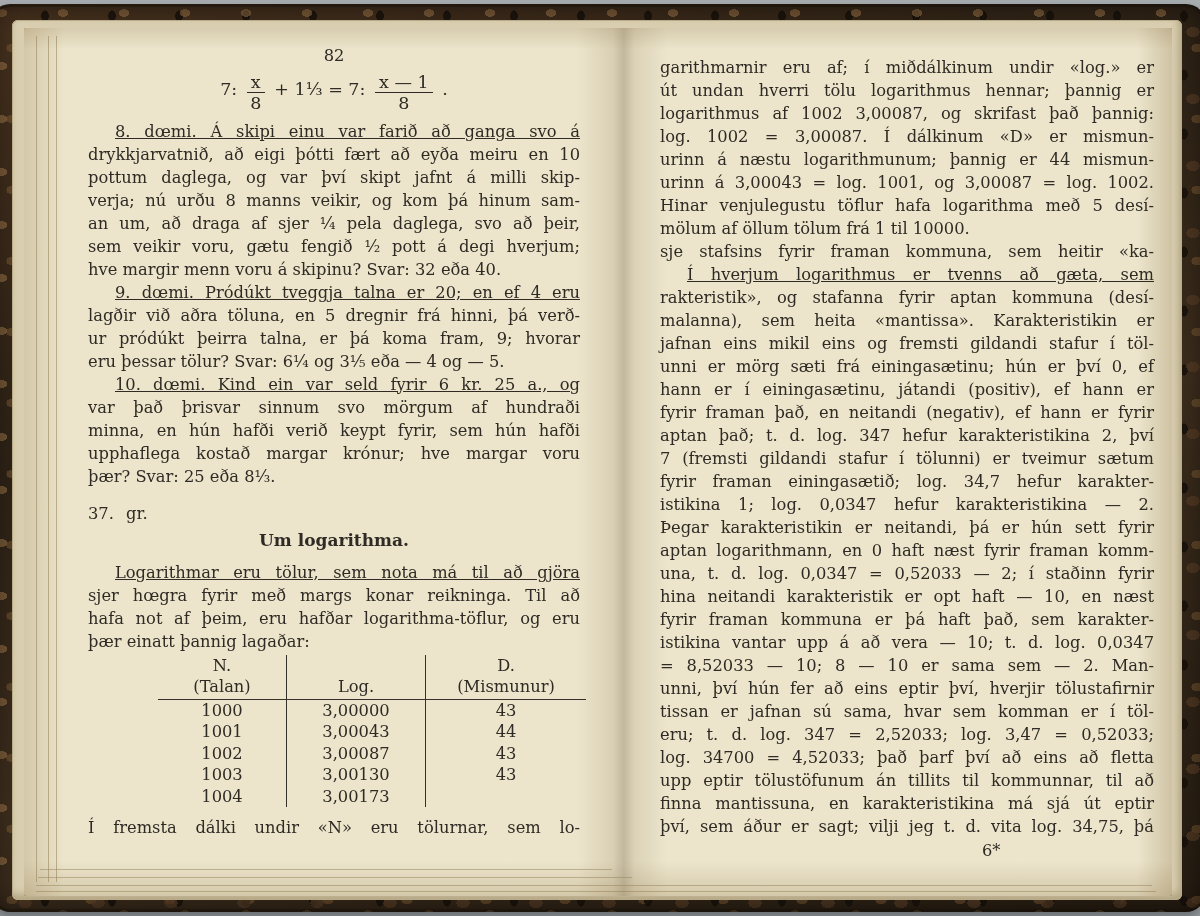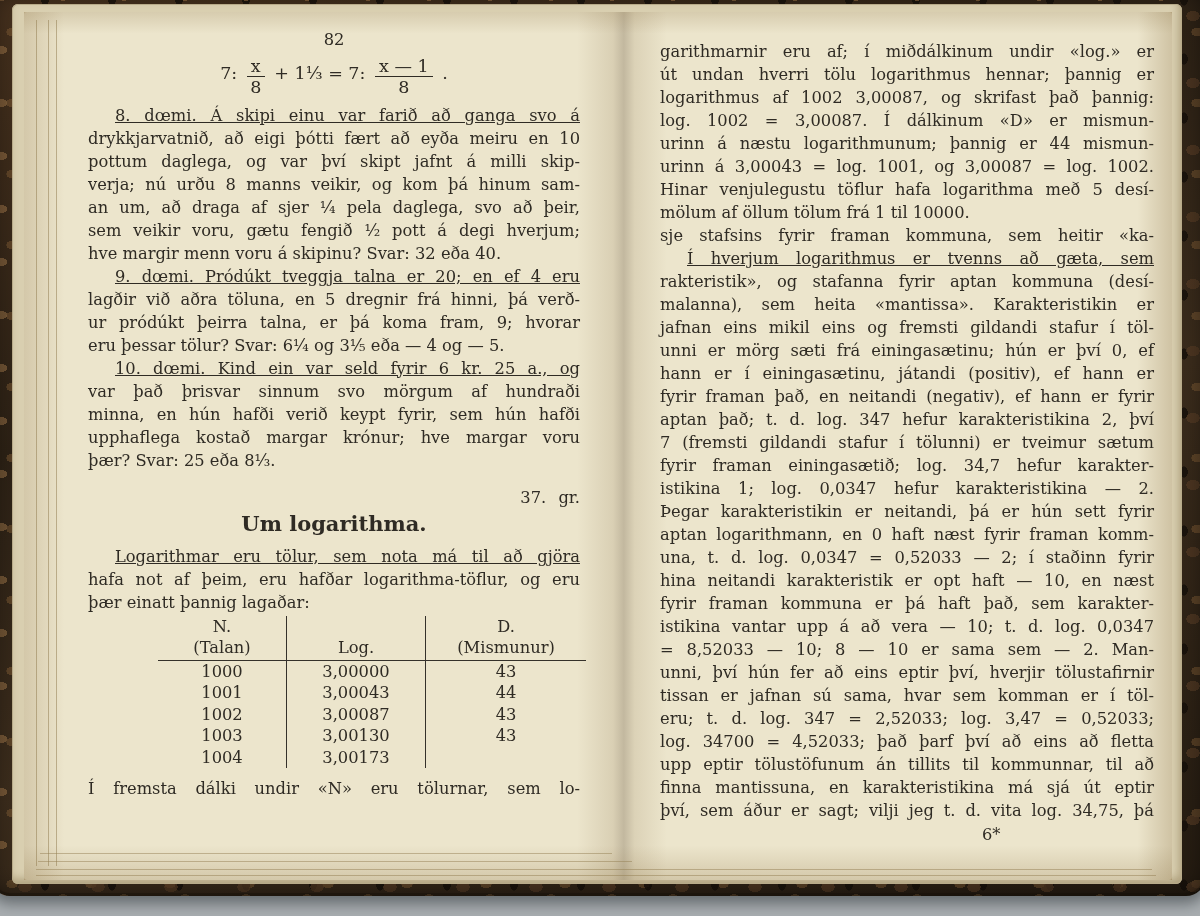--- a/index.html
+++ b/index.html
@@ -1,17 +1,17 @@
 <!DOCTYPE html>
 <html><head>
 <meta charset="utf-8">
 <style>
   html,body{margin:0;padding:0;width:1200px;height:916px;background:#a9aeb1;overflow:hidden;
     font-family:"DejaVu Serif","Liberation Serif",serif;color:#2f2b24;}
-  .backdrop{position:relative;width:1200px;height:772px;}
+  .backdrop{position:relative;width:1200px;height:772px;margin-top:16px;}
 
   
   .cover{position:absolute;left:-10px;top:-12px;width:1216px;height:908px;border-radius:20px;
     background-color:#31261a;
     background-image:
       radial-gradient(9px 7px at 12px 9px, rgba(156,116,72,.55) 55%, transparent 56%),
       radial-gradient(12px 9px at 35px 28px, rgba(84,58,36,.7) 55%, transparent 56%),
       radial-gradient(7px 10px at 55px 12px, rgba(22,16,10,.85) 55%, transparent 56%),
       radial-gradient(10px 8px at 22px 44px, rgba(134,96,55,.45) 55%, transparent 56%),
       radial-gradient(6px 6px at 48px 40px, rgba(190,150,100,.35) 55%, transparent 56%),
@@ -44,22 +44,22 @@
   .page-content.right{left:660px;top:40px;width:494px;}
   .pagenum{text-align:center;margin-bottom:8px;}
   .page-content.left .pagenum{margin-bottom:6px;}
   .formula{text-align:center;font-size:17.5px;margin:2px 0 6px;}
   .frac{display:inline-block;vertical-align:-0.85em;margin:0 4px;text-align:center;}
   .frac .num{display:block;padding:0 4px 1px;border-bottom:1.3px solid #2f2b24;line-height:1.05;}
   .frac .den{display:block;line-height:1.1;padding-top:1px;}
   .line{text-align:justify;text-align-last:justify;}
   .line.nj{text-align-last:left;}
   .line.ind{padding-left:27px;text-decoration:underline;}
-  .gr{text-align:right;margin-top:14px;word-spacing:7px;}
-  .title{text-align:center;font-weight:700;font-size:21px;line-height:26px;margin:2px 0 8px;}
+  .gr{text-align:left;margin-top:14px;word-spacing:7px;}
+  .title{text-align:center;font-weight:700;font-size:17px;line-height:26px;margin:2px 0 8px;}
   .logtable{border-collapse:collapse;margin:2px 0 0 70px;font-size:16.3px;}
   .logtable th,.logtable td{font-weight:400;text-align:center;padding:0 10px;line-height:21.5px;}
   .logtable th{padding-bottom:2px;border-bottom:1.5px solid #35312a;vertical-align:bottom;}
   .logtable th div{line-height:21px;}
   .logtable .c1{min-width:108px;}
   .logtable .c2{min-width:118px;border-left:1.5px solid #35312a;}
   .logtable .c3{min-width:140px;border-left:1.5px solid #35312a;}
   .footer-line{margin-top:9px;}
   .sig{padding-left:322px;margin-top:1px;}
 </style>
@@ -112,20 +112,21 @@
           <div class="line">var það þrisvar sinnum svo mörgum af hundraði</div>
           <div class="line">minna, en hún hafði verið keypt fyrir, sem hún hafði</div>
           <div class="line">upphaflega kostað margar krónur; hve margar voru</div>
           <div class="line nj">þær?  Svar: 25 eða 8¹⁄₃.</div>
         </div>
       </div>
     <div class="gr">37. gr.</div>
     <div class="title">Um logarithma.</div>
     <div>
         <div class="line ind">Logarithmar eru tölur, sem nota má til að gjöra</div>
+        <div class="line">sjer hœgra fyrir með margs konar reikninga.  Til að</div>
         <div class="line">hafa not af þeim, eru hafðar logarithma-töflur, og eru</div>
         <div class="line nj">þær einatt þannig lagaðar:</div>
       </div>
     <table class="logtable">
       <thead>
           <tr>
             <th class="c1">
               <div>N.</div>
               <div>(Talan)</div>
             </th>

